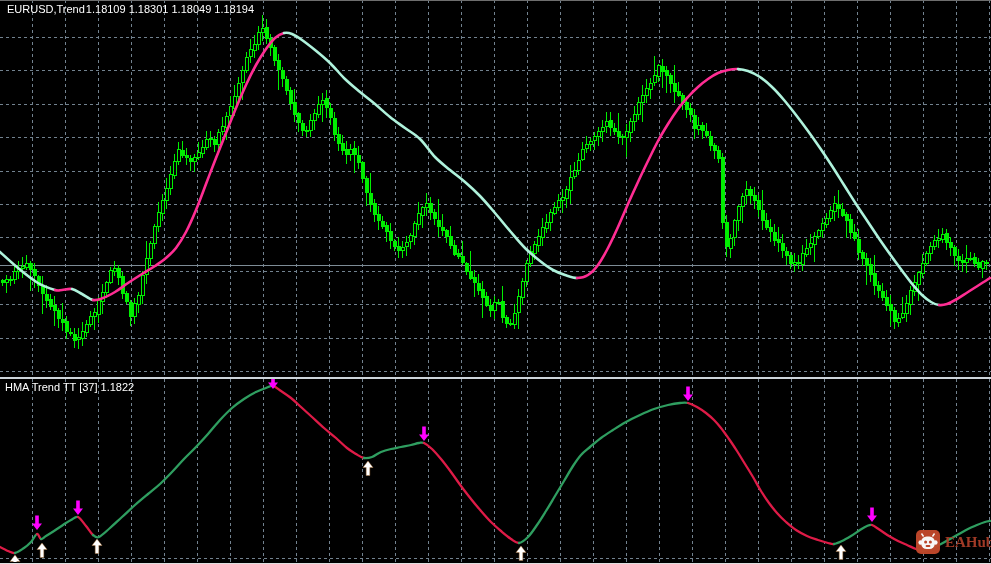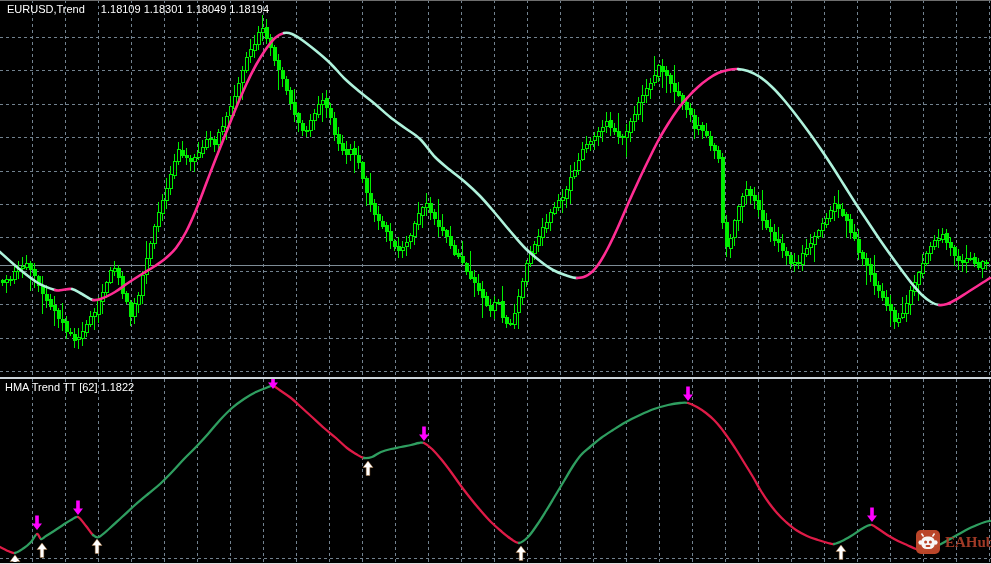--- a/index.html
+++ b/index.html
@@ -2,21 +2,21 @@
 <html><head>
 <meta charset="utf-8">
 <style>
   html,body{margin:0;padding:0;background:#1a1a1a;}
   #app{position:relative;width:991px;height:564px;background:#000;overflow:hidden;
        font-family:"Liberation Sans",sans-serif;}
   #chart-svg{position:absolute;left:0;top:0;width:991px;height:564px;display:block;}
   .pane-title{position:absolute;color:#fff;font-size:11px;line-height:13px;white-space:pre;
               text-shadow:0 0 1px #000;}
   #main-title{left:7px;top:3px;}
-  #main-title .vals{margin-left:16px;text-align:right;}
+  #main-title .vals{margin-left:1px;text-align:right;}
   #ind-title{left:5px;top:381px;}
   #watermark{position:absolute;left:916px;top:530px;display:flex;align-items:center;gap:5px;opacity:.97;}
   #watermark .wm-label{font-family:"Liberation Serif",serif;font-weight:700;font-size:15px;color:#A63C28;}
 </style>
 </head>
 <body>
 
 <div id="app">
   <svg id="chart-svg" xmlns="http://www.w3.org/2000/svg" viewBox="0 0 991 564">
       <rect x="0" y="0" width="991" height="564" fill="#000000"></rect>
@@ -643,21 +643,21 @@
         <polygon points="424,441 429,434.5 425.8,434.5 425.8,426.5 422.2,426.5 422.2,434.5 419,434.5" fill="#FF00FF"></polygon>
         <polygon points="688,401 693,394.5 689.8,394.5 689.8,386.5 686.2,386.5 686.2,394.5 683,394.5" fill="#FF00FF"></polygon>
         <polygon points="872,522 877,515.5 873.8,515.5 873.8,507.5 870.2,507.5 870.2,515.5 867,515.5" fill="#FF00FF"></polygon>
       </g>
       <line x1="0" y1="0.5" x2="991" y2="0.5" stroke="#6E6E6E" shape-rendering="crispEdges"></line>
       <line x1="0" y1="563.5" x2="991" y2="563.5" stroke="#E0E0E0" shape-rendering="crispEdges"></line>
     </svg>
 
   <div id="main-title" class="pane-title"><span>EURUSD,Trend</span><span class="vals">1.18109 1.18301 1.18049 1.18194</span></div>
 
-  <div id="ind-title" class="pane-title">HMA Trend TT [62] 1.1822</div>
+  <div id="ind-title" class="pane-title">HMA Trend TT [37] 1.1822</div>
 
   <div id="watermark">
     <svg width="24" height="24" viewBox="0 0 24 24">
       <rect x="0" y="0" width="24" height="24" rx="5" fill="#C0482B"></rect>
       <line x1="7.5" y1="6.5" x2="5.5" y2="3.5" stroke="#fff" stroke-width="1.4"></line>
       <line x1="16.5" y1="6.5" x2="18.5" y2="3.5" stroke="#fff" stroke-width="1.4"></line>
       <circle cx="4.6" cy="12.5" r="2.2" fill="#fff"></circle>
       <circle cx="19.4" cy="12.5" r="2.2" fill="#fff"></circle>
       <rect x="5.2" y="6.5" width="13.6" height="12.5" rx="5.5" fill="#fff"></rect>
       <circle cx="9.6" cy="12" r="1.5" fill="#C0482B"></circle>

